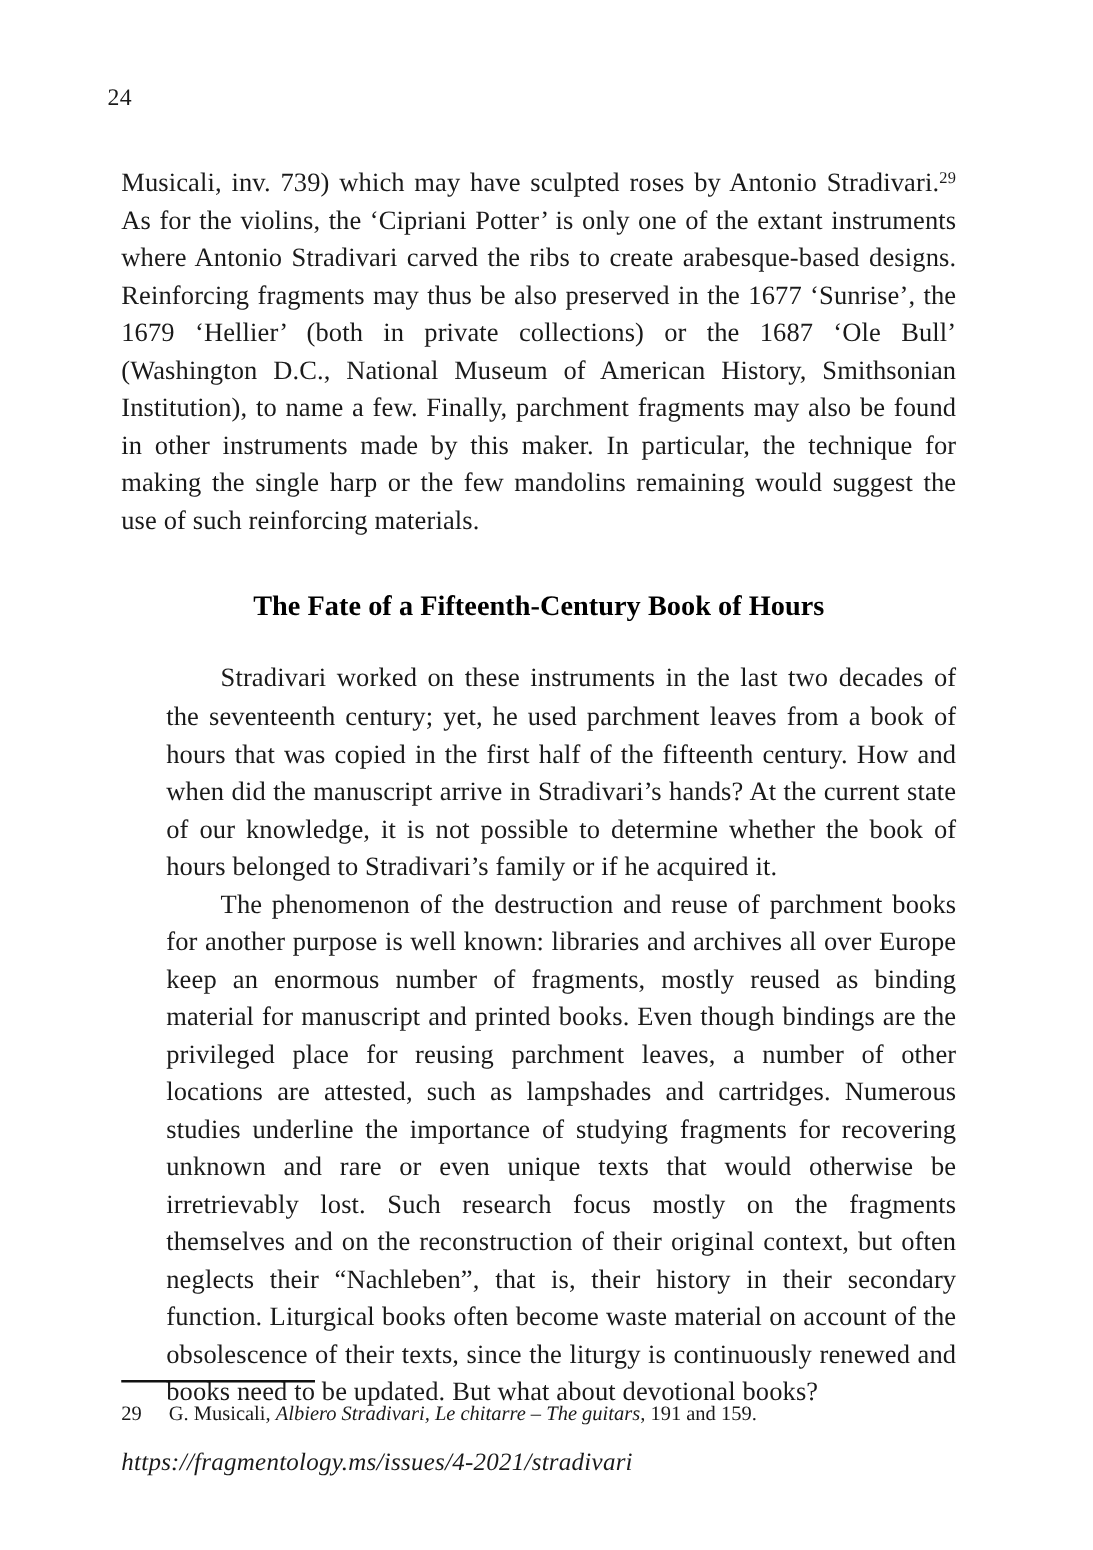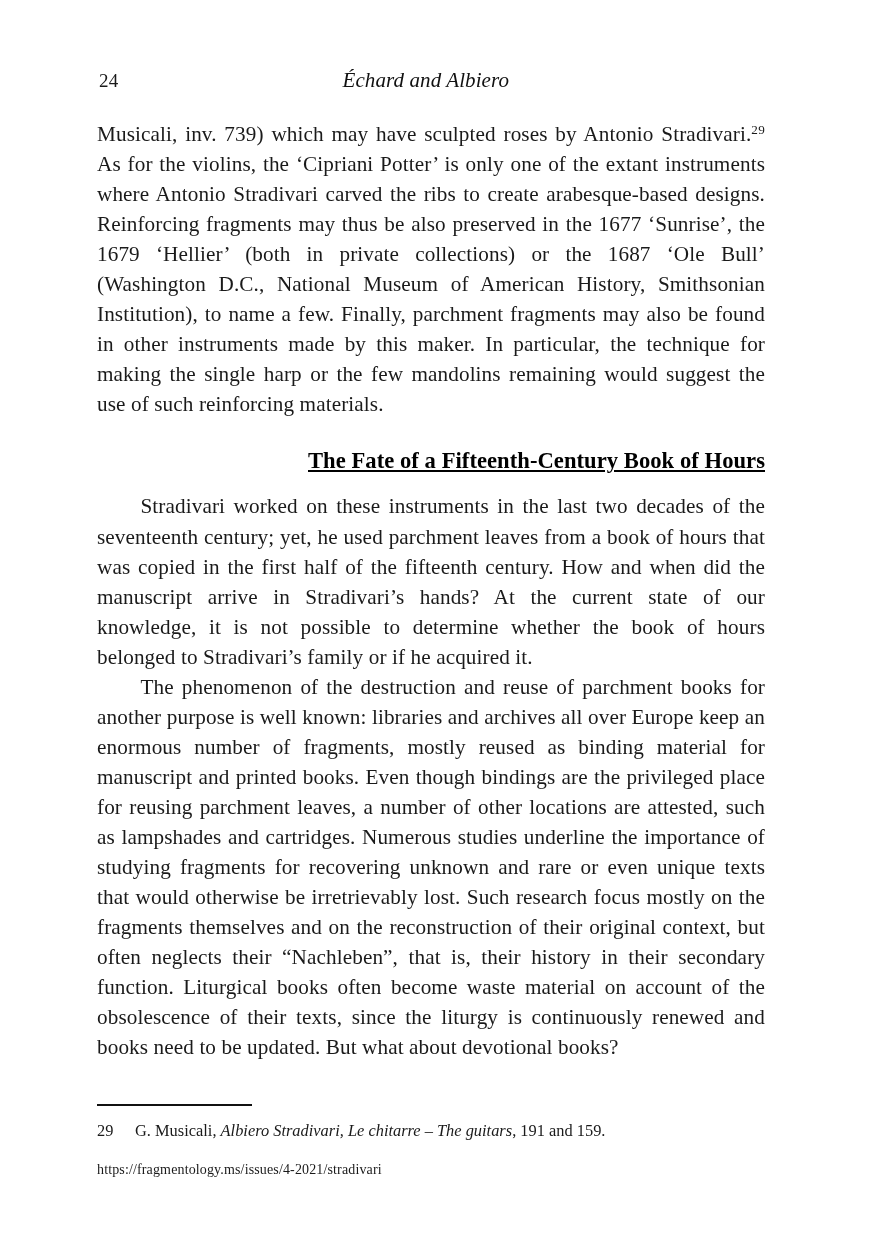--- a/index.html
+++ b/index.html
@@ -14,21 +14,21 @@
     background: #ffffff;
     overflow: hidden;
     font-family: "Liberation Serif", "DejaVu Serif", serif;
     color: #1a1a1a;
     box-sizing: border-box;
   }
 
   
   .running-head {
     position: absolute;
-    left: 99px;
+    left: 86px;
     top: 68px;
     width: 668px;
     height: 30px;
     display: flex;
     align-items: baseline;
   }
   .folio {
     font-size: 19px;
     letter-spacing: 0.3px;
     color: #1a1a1a;
@@ -44,57 +44,57 @@
     letter-spacing: 0.1px;
     white-space: nowrap;
     
     padding-right: 34px;
   }
 
   
   .textblock {
     position: absolute;
     left: 97px;
-    top: 119px;
+    top: 131px;
     width: 668px;
   }
   p.body {
     margin: 0;
     font-size: 21.2px;
     line-height: 30.05px;
     text-align: justify;
     text-justify: inter-word;
     hyphens: manual;
     -webkit-hyphens: manual;
     color: #1a1a1a;
     letter-spacing: 0.005em;
   }
   p.body.indent {
     text-indent: 2.05em;
+    margin-left: 36px;
   }
   p.body.cont {
     text-indent: 0;
   }
   sup.fn-ref {
     font-size: 0.62em;
     vertical-align: 0.52em;
     line-height: 0;
     letter-spacing: 0.02em;
   }
 
   
   h2.section-heading {
-    margin: 0;
+    margin: 12px;
     font-size: 22.6px;
     line-height: 30px;
     font-weight: bold;
     color: #000000;
     letter-spacing: 0.002em;
-    text-align: right;
-    text-decoration: underline;
+    text-align: center;
   }
   .heading-wrap {
     padding-top: 27px;
     padding-bottom: 15px;
   }
 
   
   .footnote-area {
     position: absolute;
     left: 97px;
@@ -124,35 +124,35 @@
   }
   .footnote-text i {
     font-style: italic;
   }
 
   
   .footer-url {
     position: absolute;
     left: 97px;
     top: 1158px;
-    font-size: 14px;
+    font-style: italic;
+    font-size: 20px;
     line-height: 24px;
     color: #1a1a1a;
     letter-spacing: 0.01em;
     white-space: nowrap;
   }
 </style>
 </head>
 <body>
 
 <div class="page">
 
   <div class="running-head">
     <span class="folio">24</span>
-    <span class="head-title">Échard and Albiero</span>
   </div>
 
   <div class="textblock">
 
     <p class="body cont"><span>Musicali, inv. 739) which may have sculpted roses by Antonio Strad­ivari.</span><sup class="fn-ref">29</sup><span> As for the violins, the ‘Cipriani Potter’ is only one of the ex­tant instruments where Antonio Stradivari carved the ribs to create arabesque-based designs. Reinforcing fragments may thus be also preserved in the 1677 ‘Sunrise’, the 1679 ‘Hellier’ (both in private collections) or the 1687 ‘Ole Bull’ (Washington D.C., National Mu­seum of American History, Smithsonian Institution), to name a few. Finally, parchment fragments may also be found in other instru­ments made by this maker. In particular, the technique for making the single harp or the few mandolins remaining would suggest the use of such reinforcing materials.</span></p>
 
     <div class="heading-wrap">
       <h2 class="section-heading">The Fate of a Fifteenth-Century Book of Hours</h2>
     </div>
 

